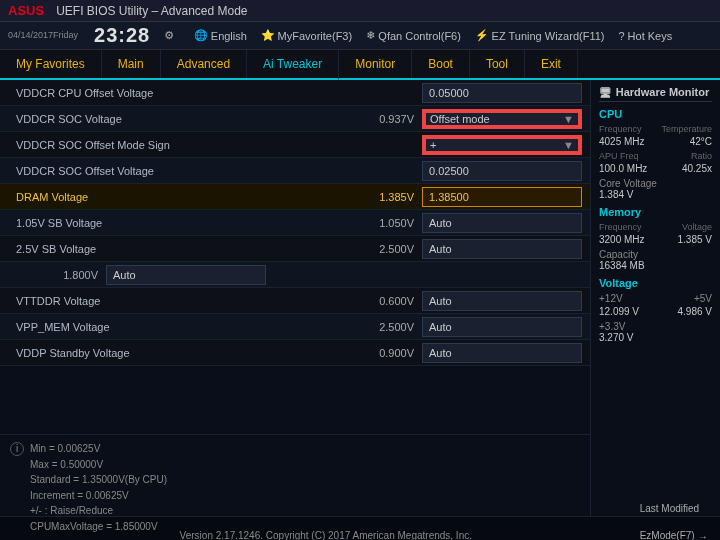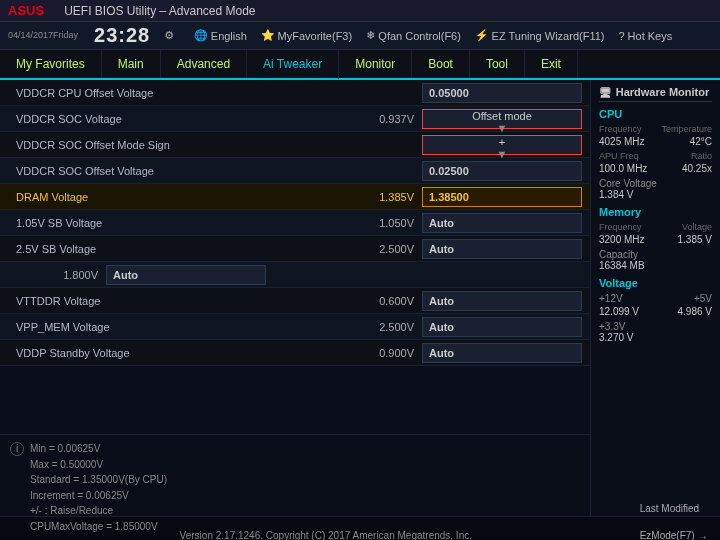--- a/index.html
+++ b/index.html
@@ -14,21 +14,21 @@
       position: relative;
     }
 
     
     #topbar {
       background: #1a1a2e;
       height: 22px;
       display: flex;
       align-items: center;
       padding: 0 8px;
-      gap: 16px;
+      gap: 8px;
       border-bottom: 1px solid #333;
     }
     #topbar .logo {
       color: #e60012;
       font-weight: bold;
       font-size: 13px;
       margin-right: 4px;
     }
     #topbar .title {
       color: #c8c8c8;
@@ -68,21 +68,21 @@
       display: flex;
       align-items: stretch;
       border-bottom: 2px solid #00c4d4;
       padding-left: 0;
     }
     .nav-tab {
       padding: 0 16px;
       display: flex;
       align-items: center;
       font-size: 12px;
-      color: #bef264;
+      color: #eab308;
       cursor: pointer;
       border-right: 1px solid #1a2233;
     }
     .nav-tab.active {
       background: #0d1117;
       color: #00c4d4;
       border-bottom: 2px solid #00c4d4;
       margin-bottom: -2px;
     }
 
@@ -116,40 +116,38 @@
     }
     .row-input {
       width: 160px;
       height: 20px;
       background: #1a2030;
       border: 1px solid #2a3a50;
       color: #ccc;
       font-size: 11px;
       padding: 0 6px;
       text-align: left;
-      font-weight: bold;
     }
     .row-input.highlighted {
       background: #2a1a00;
       border-color: #c8880a;
       color: #f0c040;
     }
     .row-select {
       width: 160px;
       height: 20px;
       background: #1a2030;
-      border: 1px solid #ef4444;
+      border: 4px solid #ef4444;
       color: #ccc;
       font-size: 11px;
       padding: 0 4px;
       cursor: pointer;
       display: flex;
       align-items: center;
       justify-content: space-between;
-      flex-direction: column;
     }
     .row-select .arrow { color: #888; }
 
     
     #info-panel {
       background: #0a0e18;
       padding: 6px 10px;
       height: 82px;
       border-top: 1px solid #1a2030;
       font-size: 10px;

